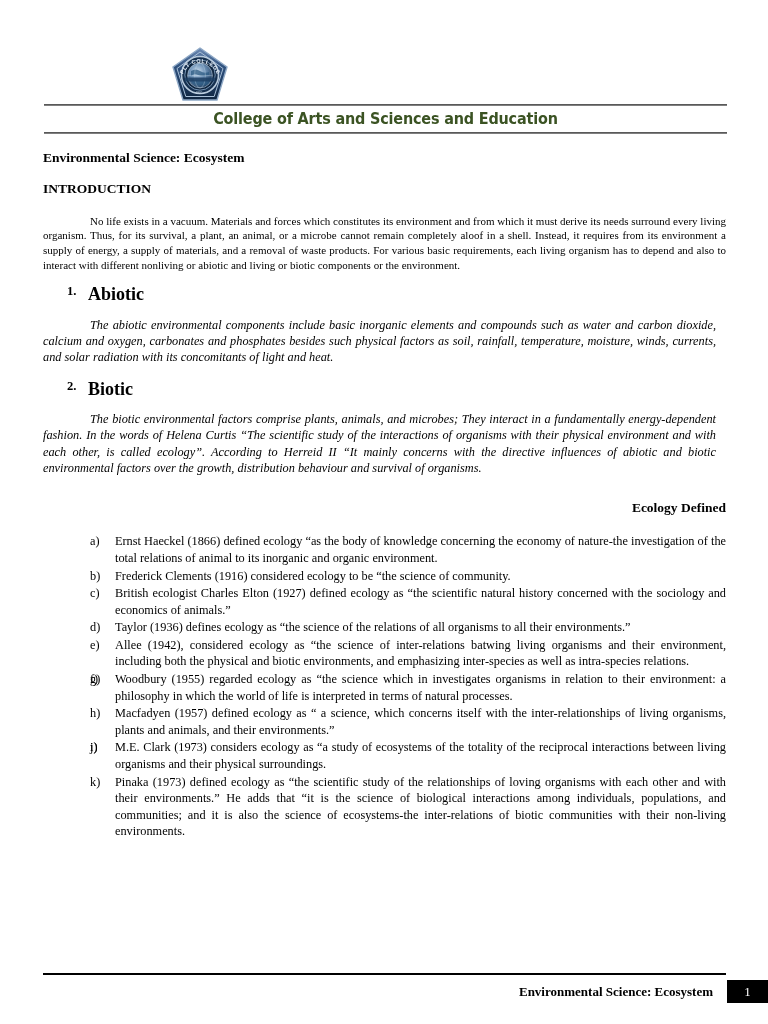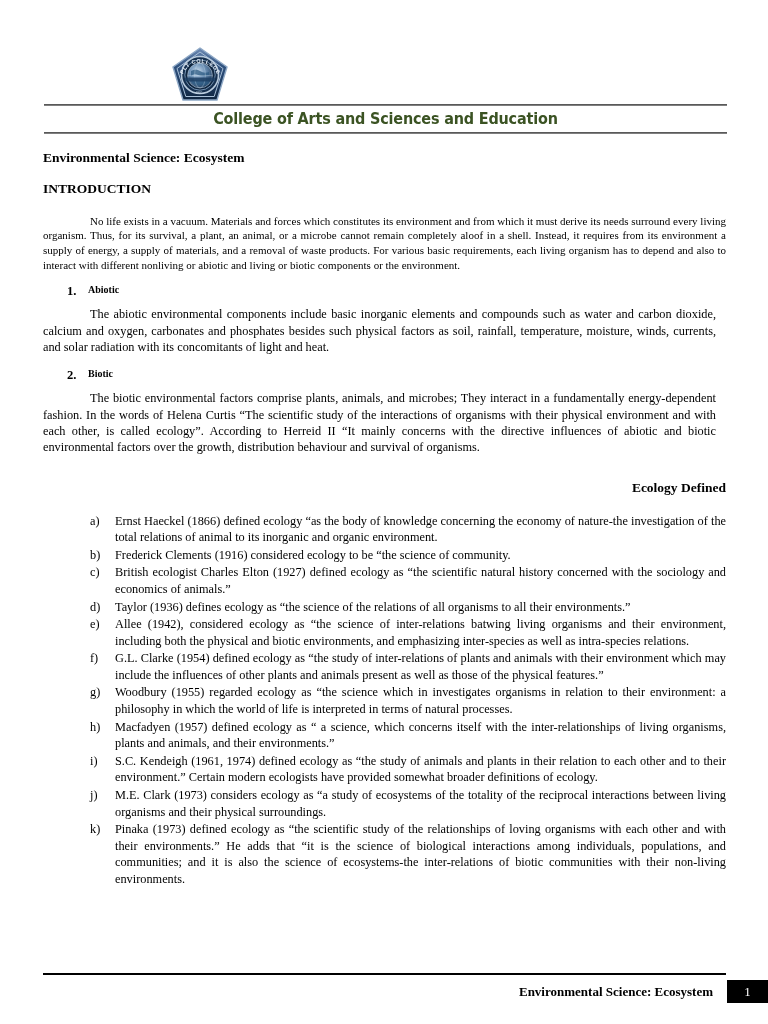--- a/index.html
+++ b/index.html
@@ -112,33 +112,34 @@
   }
   .num-marker {
     position: absolute;
     left: 24px;
     top: 0;
     font-size: 12.6px;
     font-weight: 700;
     line-height: 1.3;
   }
   .num-title {
-    font-size: 10px;
+    font-size: 18px;
     font-weight: 700;
     line-height: 1.3;
     display: block;
     margin-bottom: 1px;
   }
   .num-body {
     font-size: 12.3px;
     line-height: 1.33;
     text-align: justify;
     text-indent: 47px;
     margin: 10px;
     margin-left: -45px;
+    font-style: italic;
   }
 
   
   .alpha-list {
     margin: 0;
     padding: 0;
     list-style: none;
   }
   .alpha-item {
     position: relative;
@@ -292,33 +293,31 @@
       <li class="alpha-item">
         <span class="alpha-marker">d)</span>
         <span>Taylor (1936) defines ecology as “the science of the relations of all organisms to all their environments.”</span>
       </li>
       <li class="alpha-item">
         <span class="alpha-marker">e)</span>
         <span>Allee (1942), considered ecology as “the science of inter-relations batwing living organisms and their environment, including both the physical and biotic environments, and emphasizing inter-species as well as intra-species relations.</span>
       </li>
       <li class="alpha-item">
         <span class="alpha-marker">f)</span>
-        <span>G.L. Clarke (1954) defined ecology as “the study of inter-relations of plants and animals with their environment which may include the influences of other plants and animals present as well as those of the physical features.”</span>
       </li>
       <li class="alpha-item">
         <span class="alpha-marker">g)</span>
         <span>Woodbury (1955) regarded ecology as “the science which in investigates organisms in relation to their environment: a philosophy in which the world of life is interpreted in terms of natural processes.</span>
       </li>
       <li class="alpha-item">
         <span class="alpha-marker">h)</span>
         <span>Macfadyen (1957) defined ecology as “ a science, which concerns itself with the inter-relationships of living organisms, plants and animals, and their environments.”</span>
       </li>
       <li class="alpha-item">
         <span class="alpha-marker">i)</span>
-        <span>S.C. Kendeigh (1961, 1974) defined ecology as “the study of animals and plants in their relation to each other and to their environment.” Certain modern ecologists have provided somewhat broader definitions of ecology.</span>
       </li>
       <li class="alpha-item">
         <span class="alpha-marker">j)</span>
         <span>M.E. Clark (1973) considers ecology as “a study of ecosystems of the totality of the reciprocal interactions between living organisms and their physical surroundings.</span>
       </li>
       <li class="alpha-item">
         <span class="alpha-marker">k)</span>
         <span>Pinaka (1973) defined ecology as “the scientific study of the relationships of loving organisms with each other and with their environments.” He adds that “it is the science of biological interactions among individuals, populations, and communities; and it is also the science of ecosystems-the inter-relations of biotic communities with their non-living environments.</span>
       </li>
     </ol>

